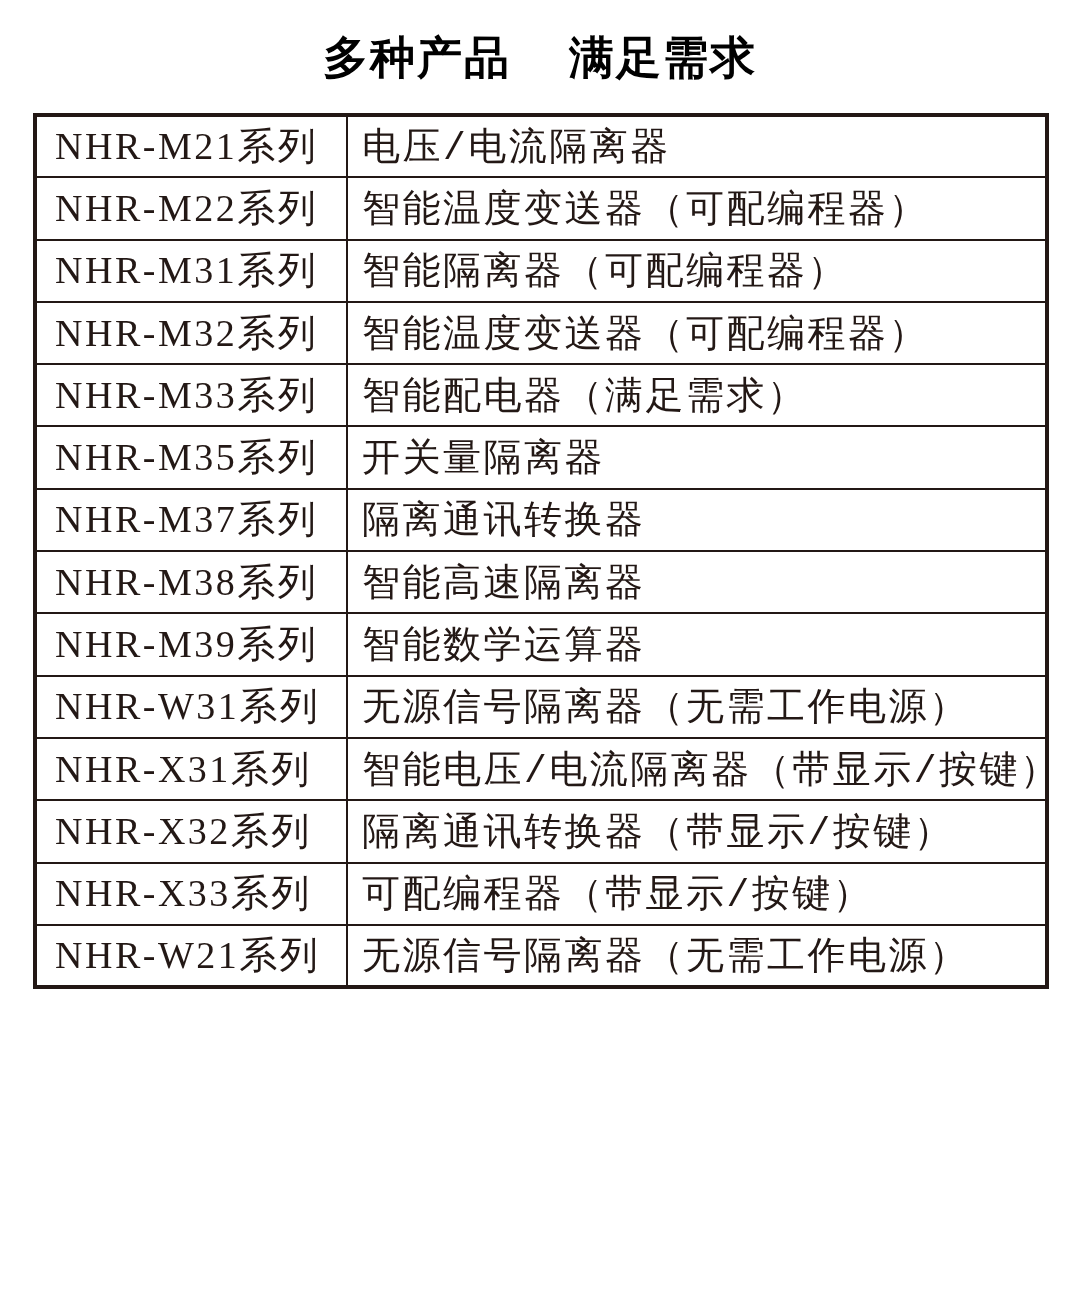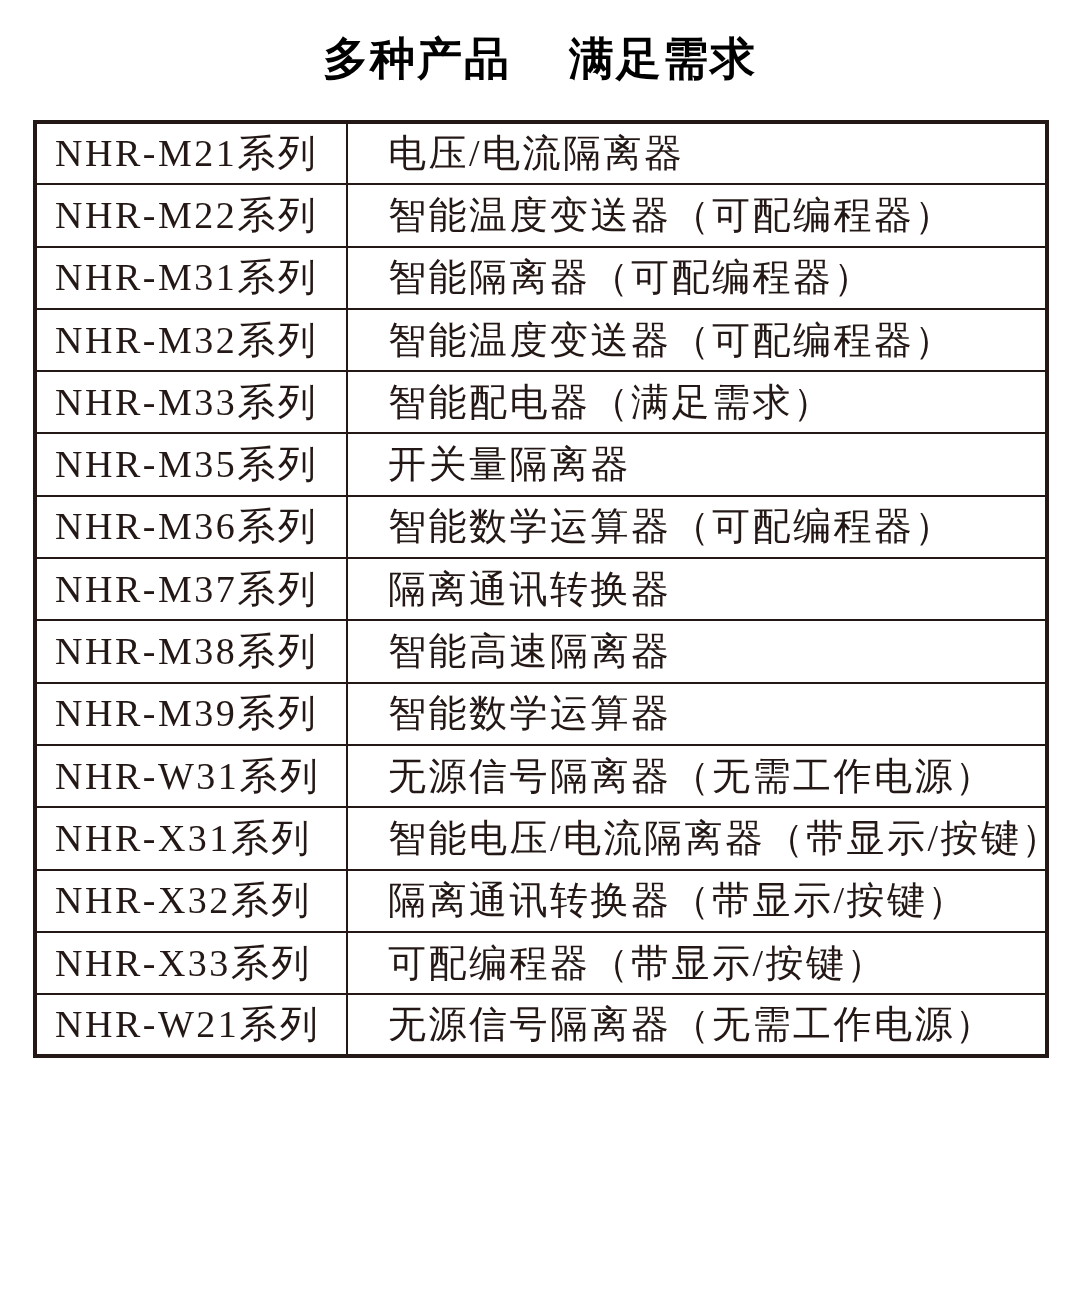--- a/index.html
+++ b/index.html
@@ -15,21 +15,21 @@
   }
   .title {
     position: absolute;
     top: 34px;
     left: 0;
     width: 1080px;
     display: flex;
     justify-content: center;
     align-items: baseline;
     gap: 58px;
-    font-family: Liberation Sans, sans-serif;
+    font-family: Liberation Serif, serif;
     font-weight: bold;
     font-size: 45px;
     line-height: 1.1;
     color: #000000;
     letter-spacing: 2px;
   }
   table.product-table {
     position: absolute;
     left: 33px;
     top: 113px;
@@ -39,23 +39,23 @@
   }
   table.product-table td {
     border: 2px solid #231815;
     height: 62.3px;
     font-size: 38px;
     letter-spacing: 2.5px;
     vertical-align: middle;
     white-space: nowrap;
     overflow: hidden;
   }
-  table.product-table { border: 4px solid #231815; margin-top: 7px; }
+  table.product-table { border: 4px solid #231815; }
   td.series-cell { padding-left: 18px; }
-  td.desc-cell  { padding-left: 40px; }
+  td.desc-cell  { padding-left: 14px; font-family: Liberation Mono, monospace; }
 </style>
 </head>
 <body>
 
 <div class="page">
 
   <div class="title">
     <span>多种产品</span>
     <span>满足需求</span>
   </div>
@@ -91,24 +91,20 @@
       <td class="series-cell">NHR-M33系列</td>
       <td class="desc-cell">智能配电器（满足需求）</td>
     </tr>
 
 
     <tr>
       <td class="series-cell">NHR-M35系列</td>
       <td class="desc-cell">开关量隔离器</td>
     </tr>
 
-    <tr>
-      <td class="series-cell">NHR-M36系列</td>
-      <td class="desc-cell">智能数学运算器（可配编程器）</td>
-    </tr>
 
     <tr>
       <td class="series-cell">NHR-M37系列</td>
       <td class="desc-cell">隔离通讯转换器</td>
     </tr>
 
     <tr>
       <td class="series-cell">NHR-M38系列</td>
       <td class="desc-cell">智能高速隔离器</td>
     </tr>

